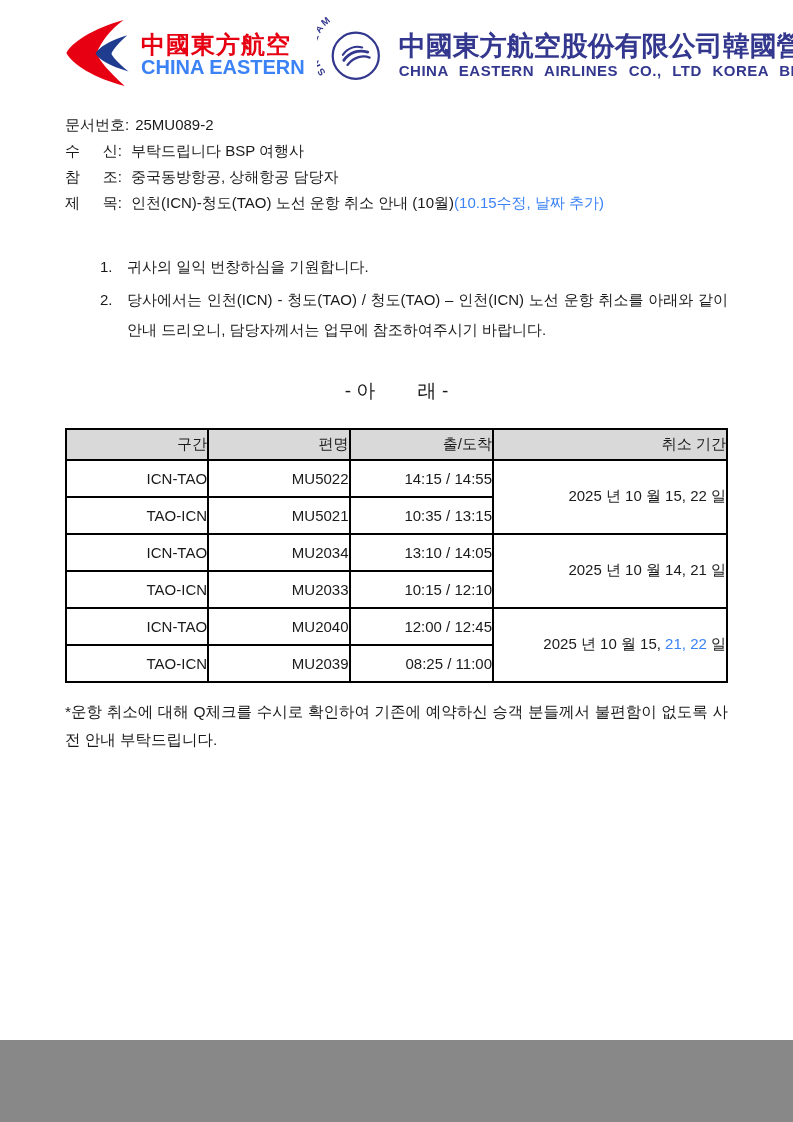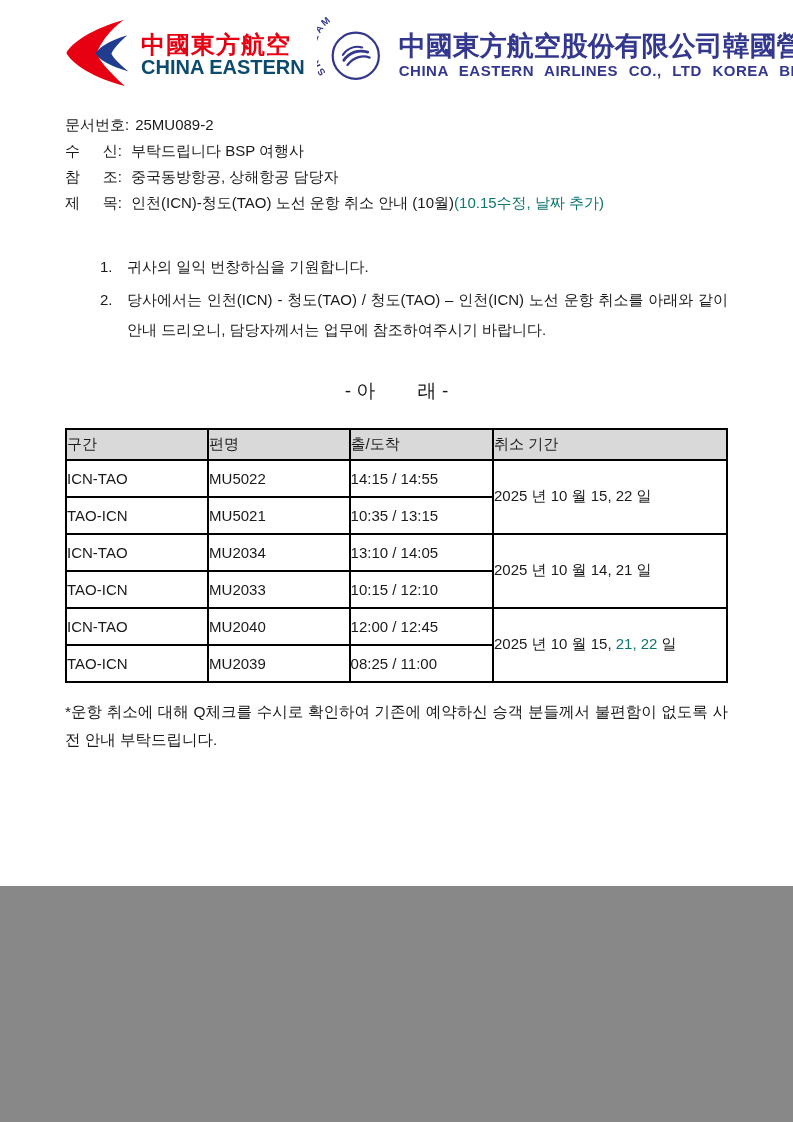--- a/index.html
+++ b/index.html
@@ -1,55 +1,55 @@
 <!DOCTYPE html>
 <html><head>
 <meta charset="utf-8">
 <style>
   * { margin:0; padding:0; box-sizing:border-box; }
   body { background:#888; font-family:"Liberation Sans", sans-serif; }
   .page {
-    position:relative; width:793px; height:886px; margin:0 auto;
+    position:relative; width:793px; height:1040px; margin:0 auto;
     background:#fff; color:#1a1a1a; overflow:hidden;
     padding:14px 65px 12px 65px;
   }
 
   
   .letterhead { display:flex; align-items:center; gap:6px; height:82px; }
   .bird-wrap { flex:0 0 auto; }
   .logo-text { display:flex; flex-direction:column; line-height:1.05; margin-right:2px; }
   .logo-cn { color:#e60012; font-size:24px; font-weight:bold; letter-spacing:1px; white-space:nowrap; }
-  .logo-en { color:#0c4a6e; font-size:20px; font-weight:bold; letter-spacing:0px; white-space:nowrap; }
+  .logo-en { color:#3b82f6; font-size:20px; font-weight:bold; letter-spacing:0px; white-space:nowrap; }
   .skyteam-wrap { flex:0 0 auto; margin:0 4px; }
   .company-block { display:flex; flex-direction:column; line-height:1.15; }
   .company-cn { color:#33388e; font-size:27px; font-weight:bold; white-space:nowrap; }
   .company-en { color:#33388e; font-size:15px; font-weight:bold; letter-spacing:0.5px; white-space:nowrap; word-spacing:6px; }
 
   
   .meta { margin-top:16px; font-size:15px; }
   .meta-row { display:flex; align-items:baseline; line-height:26px; }
   .meta-label-solid { white-space:nowrap; }
   .meta-label-spread { width:57px; display:inline-flex; justify-content:space-between; }
   .meta-value { margin-left:9px; white-space:nowrap; }
-  .red { color:#0f766e; }
+  .red { color:#3b82f6; }
 
   
   .list { margin-top:36px; font-size:15px; }
   .list-item { display:flex; margin:0 0 4px 35px; line-height:1.95; }
   .list-num { width:27px; flex:0 0 auto; }
   .list-text { flex:1 1 auto; text-align:justify; }
 
   .divider-line { margin-top:34px; text-align:center; font-size:19px; white-space:pre; }
 
   
   table.sched {
     width:100%; margin-top:24px; border-collapse:collapse;
     font-size:15px; table-layout:fixed;
   }
-  .sched th, .sched td { border:2px solid #000; text-align:left; vertical-align:middle; }
+  .sched th, .sched td { border:2px solid #000; text-align:right; vertical-align:middle; }
   .sched th { background:#d9d9d9; height:31px; font-weight:normal; }
   .sched td { height:37px; background:#fff; }
   .col-route { width:21.5%; } .col-flight { width:21.4%; } .col-time { width:21.7%; } .col-period { width:35.4%; }
 
   
   .notes { margin-top:15px; font-size:15.5px; }
   .note { line-height:1.85; text-align:justify; margin-bottom:11px; }
 
   
   .signature { margin-top:42px; text-align:right; font-size:15.5px; line-height:32px; }

